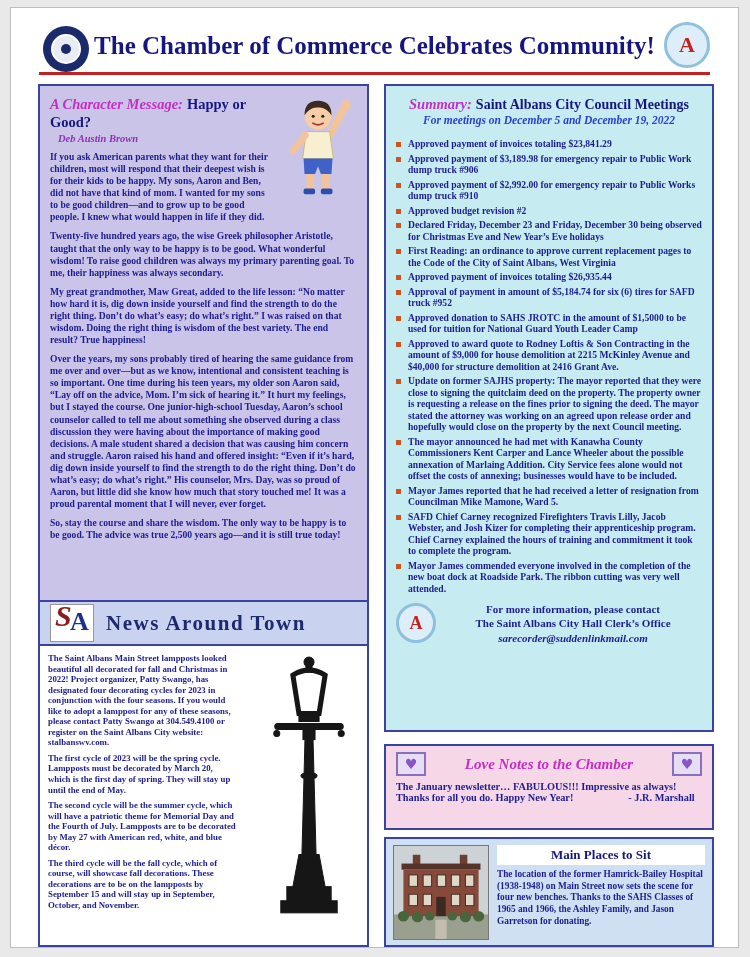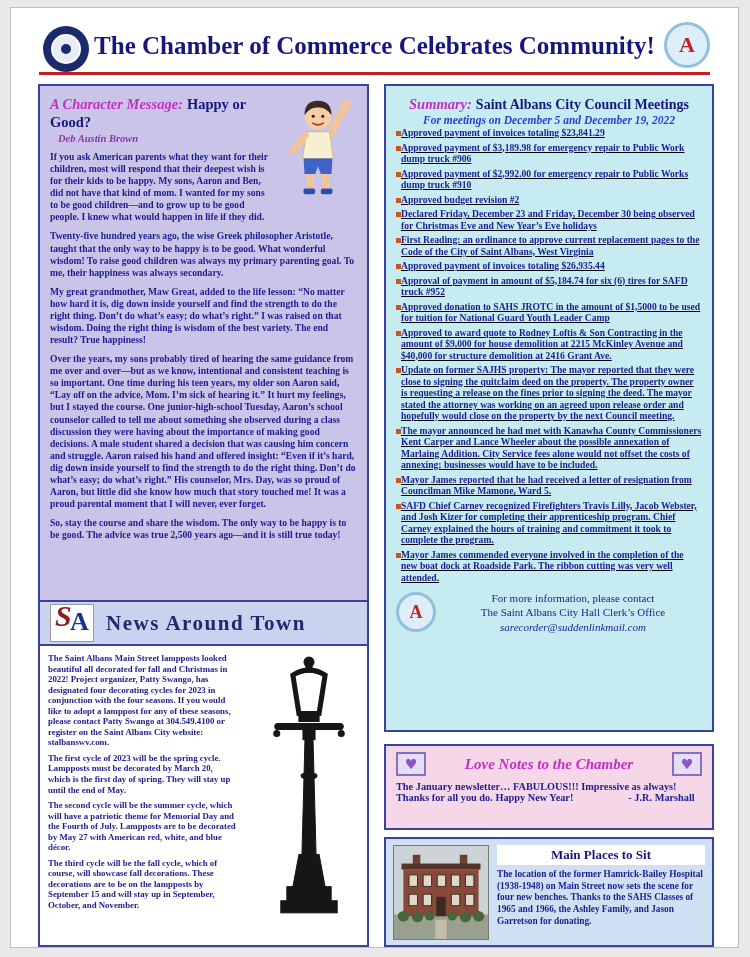--- a/index.html
+++ b/index.html
@@ -41,27 +41,27 @@
   .news-title { font-size:21px; font-weight:bold; color:#1d2a6e; letter-spacing:1.5px; }
   .news-body { display:flex; padding:7px 8px 4px; gap:22px; }
   .news-text { flex:1; }
   .news-text p { font-size:8.8px; font-weight:bold; color:#1d1d8f; line-height:1.2; margin-bottom:5px; }
   .lamppost { width:100px; display:flex; justify-content:center; align-items:flex-start; }
 
   
   .summary-box { left:373px; top:76px; width:330px; height:648px; background:#c6ecf2; padding:9px 10px; }
   .summary-title { text-align:center; }
   .summary-title-rest { font-weight:bold; color:#16167e; font-size:14px; }
-  .subtitle { text-align:center; color:#2b3fd1; font-weight:bold; font-style:italic; font-size:11.5px; margin:1px 0 1px; }
-  .bullet { display:flex; gap:0; margin-bottom:3px;text-decoration:underline; }
+  .subtitle { text-align:center; color:#2b3fd1; font-weight:bold; font-style:italic; font-size:11.5px; margin:1px 0 12px; }
+  .bullet { display:flex; gap:7px; margin-bottom:3px; }
   .bmark { flex:0 0 5px; width:5px; height:5px; background:#c9551f; margin-top:4px; }
   .btext { font-size:9.6px; font-weight:bold; color:#1d1d8f; line-height:1.2; }
   .contact { display:flex; align-items:center; gap:8px; margin-top:8px; }
   .contact-logo { position:static; width:40px; height:40px; font-size:18px; flex:0 0 40px; }
-  .contact-text { flex:1; text-align:center; color:#1d1d8f; font-weight:normal; font-size:11px; line-height:1.3; }
+  .contact-text { flex:1; text-align:center; color:#1d1d8f; font-weight:bold; font-size:11px; line-height:1.3; }
   .contact-email { font-style:italic; }
 
   
   .love-box { left:373px; top:736px; width:330px; height:86px; background:#f6d7e8; padding:6px 10px 4px; }
   .love-header { display:flex; align-items:center; }
   .heart-box { width:30px; height:24px; background:#e6def4; border:2px solid #8a6fc0; display:flex;
     align-items:center; justify-content:center; color:#8a55c8; font-size:14px; flex:0 0 30px;
     font-family:"DejaVu Sans", sans-serif; }
   .love-title { flex:1; text-align:center; font-style:italic; font-weight:bold; color:#c32ec3; font-size:15px; }
   .love-line1 { font-size:10.3px; font-weight:bold; color:#1d1d8f; margin-top:5px; }

